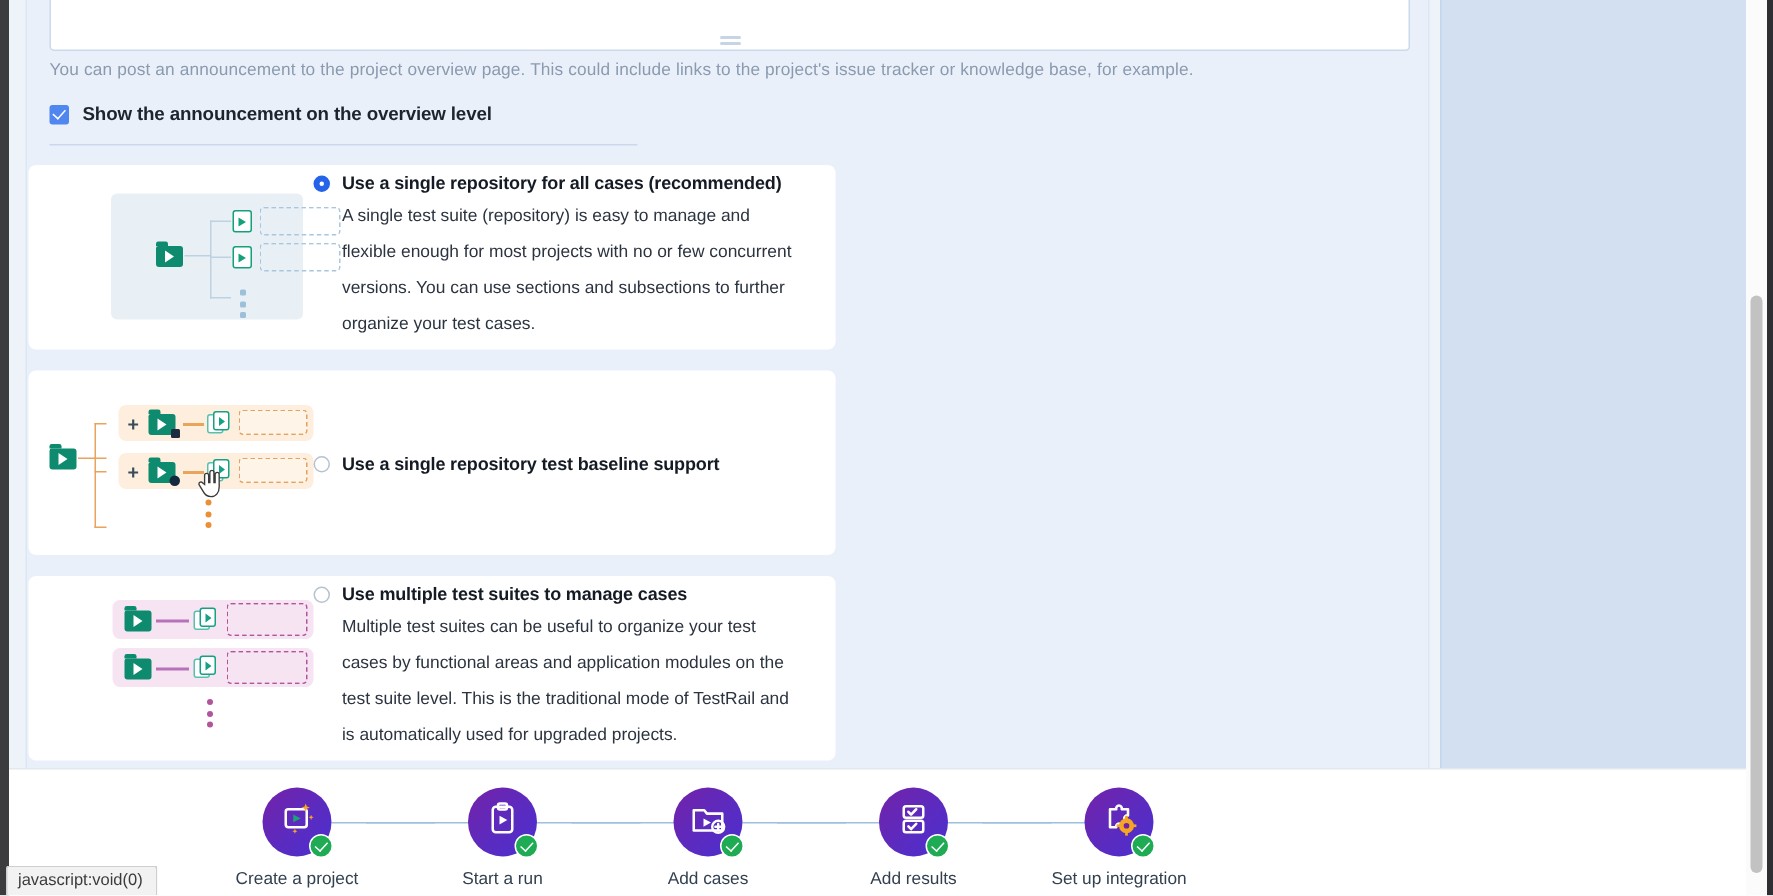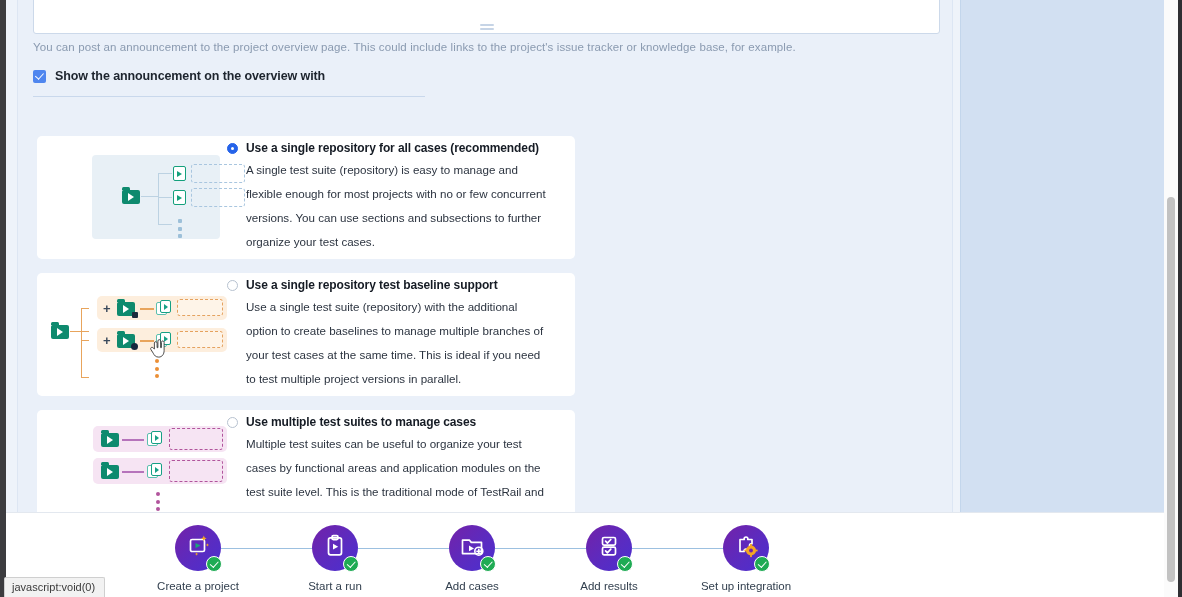--- a/index.html
+++ b/index.html
@@ -137,23 +137,22 @@
   .divider {
     position: absolute;
     left: 14px; top: 96px;
     width: 392px; height: 1px;
     background: #c9d8ec;
   }
 
   
   .cards {
     position: absolute;
-    left: 18px; top: 110px;
+    left: 0; top: 110px;
     width: 456px;
-    margin-top: 26px;
   }
   .card {
     position: relative;
     width: 538px;
     background: #ffffff;
     border-radius: 5px;
     margin-bottom: 14px;
     display: flex;
     align-items: center;
     padding: 0;
@@ -470,21 +469,21 @@
         <div class="resize-grip">
           <i></i>
             <i></i>
         </div>
       </div>
 
       <div class="help-text">You can post an announcement to the project overview page. This could include links to the project's issue tracker or knowledge base, for example.</div>
 
       <div class="check-row">
         <span class="cbx"></span>
-        <span class="check-label">Show the announcement on the overview with</span>
+        <span class="check-label">Show the announcement on the overview level</span>
       </div>
 
       <div class="divider"></div>
 
       <div class="cards">
 
         <div class="card h1">
           <div class="card-art">
             <div class="art1-bg"></div>
 
@@ -562,21 +561,20 @@
               <span></span>
                 <span></span>
                 <span></span>
             </div>
           </div>
           <div class="card-body">
             <div class="opt-head">
               <span class="radio"></span>
               <span class="opt-title">Use a single repository test baseline support</span>
             </div>
-            <div class="opt-desc">Use a single test suite (repository) with the additional option to create baselines to manage multiple branches of your test cases at the same time. This is ideal if you need to test multiple project versions in parallel.</div>
           </div>
         </div>
 
         <div class="card h3">
           <div class="card-art">
             <div class="art3-bg-row" style="left:56px; top:16px;"></div>
             <div class="art3-bg-row" style="left:56px; top:48px;"></div>
 
             <div class="folder" style="left:64px; top:23px;"></div>
             <div class="conn-pink" style="left:85px; top:29px; width:22px; height:1.6px;"></div>

